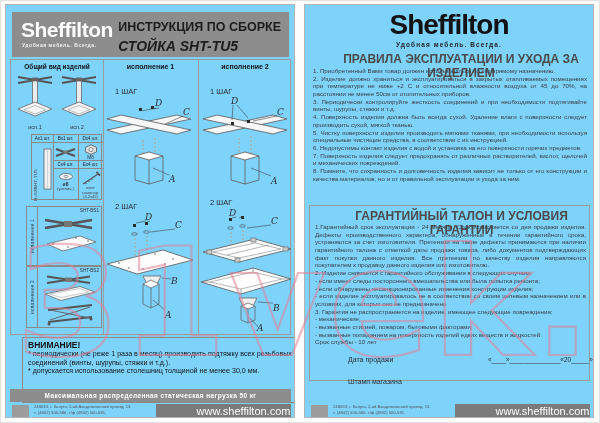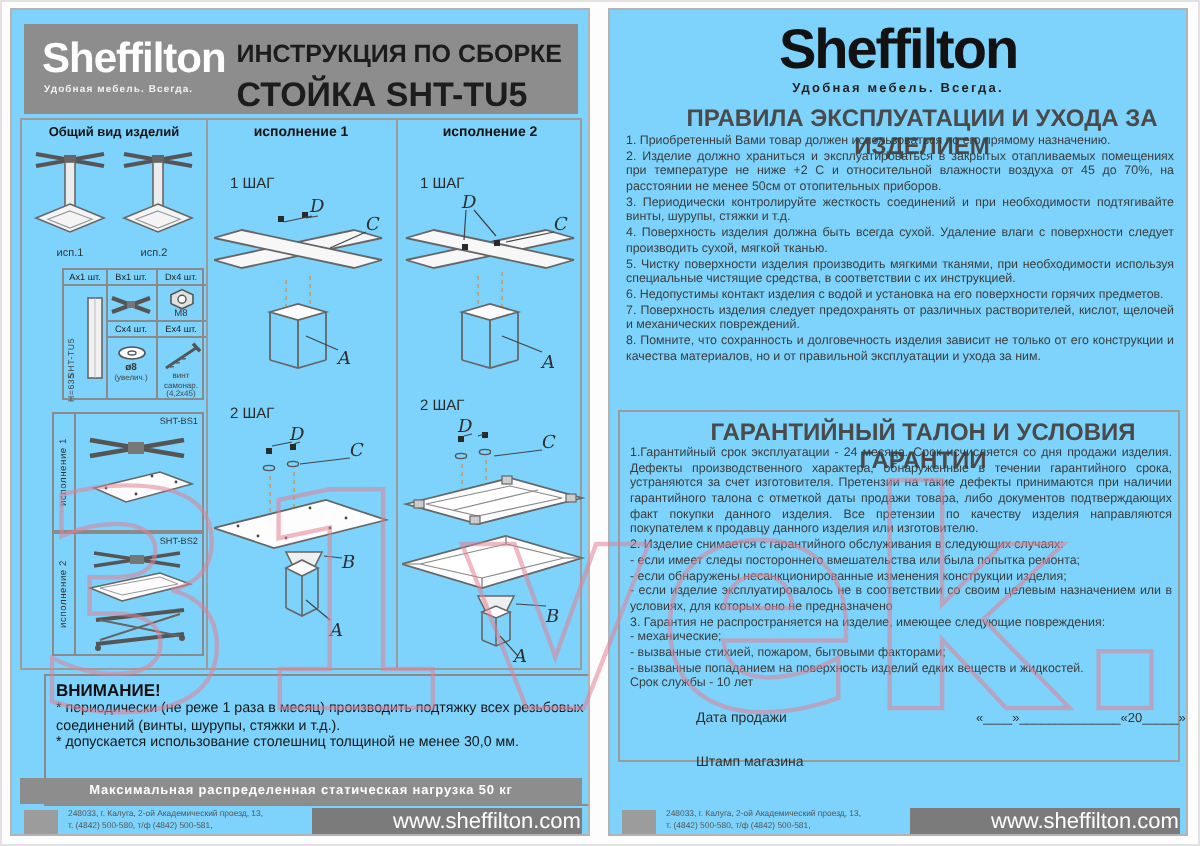--- a/index.html
+++ b/index.html
@@ -9,21 +9,21 @@
   .page{position:absolute;top:4px;width:290px;height:414px;background:#7dd3fc;border:1px solid #b3b3b3;overflow:hidden;}
   .page-left{left:5px;}
   .page-right{left:304px;}
 
   
   .lp-header{position:absolute;left:6px;top:7px;width:277px;height:45px;background:#8d8d8d;}
   .logo-white{position:absolute;left:9px;top:7px;font-weight:bold;font-size:21px;color:#fff;letter-spacing:-0.5px;line-height:1;}
   .logo-tag-white{position:absolute;left:10px;top:30px;font-size:5px;font-weight:bold;color:#f2f2f2;letter-spacing:0.55px;}
   .lp-titles{position:absolute;right:8px;top:8px;text-align:left;color:#1c1c1c;}
   .lp-title1{font-size:12.5px;font-weight:bold;}
-  .lp-title2{font-size:17px;font-weight:bold;margin-top:4px;}
+  .lp-title2{font-size:14px;font-weight:bold;margin-top:4px;font-style:italic;}
 
   
   .content-box{position:absolute;left:4px;top:54px;width:281px;height:276px;border:1px solid #9b9b9b;}
   .vline{position:absolute;top:0;bottom:0;width:1px;background:#9b9b9b;}
   .col-head{position:absolute;top:3px;text-align:center;font-weight:bold;font-size:7px;color:#111;}
   .small-lab{position:absolute;font-size:5.5px;color:#333;text-align:center;}
   .step-label{position:absolute;font-size:7.5px;color:#2a2a2a;}
 
   
   .ptable{position:absolute;left:20px;top:74px;width:71px;height:66px;border:1px solid #8a8a8a;}

